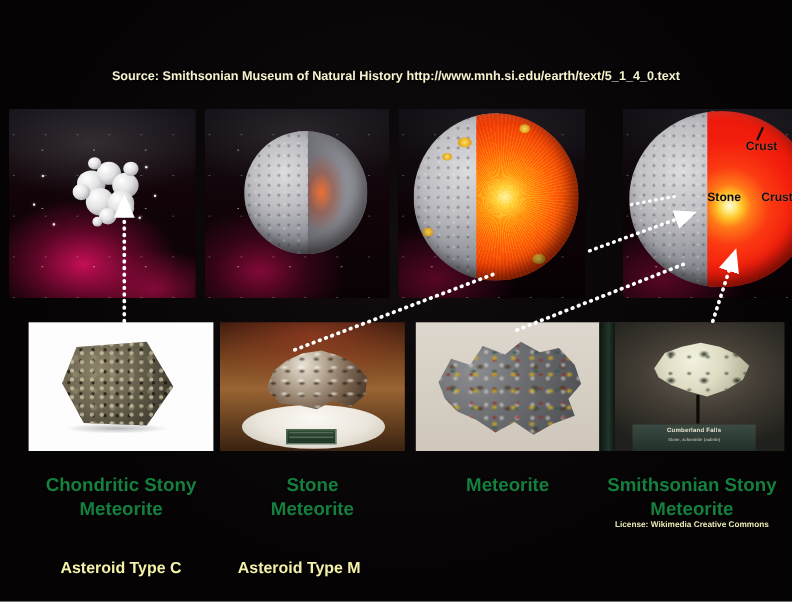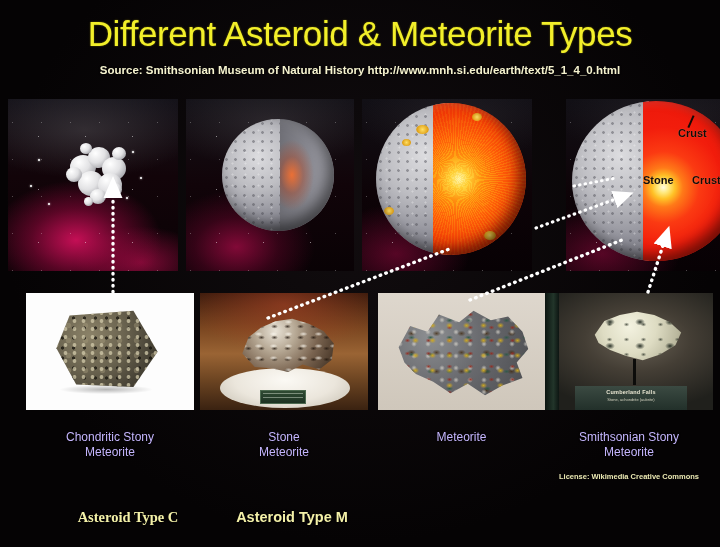--- a/index.html
+++ b/index.html
@@ -300,24 +300,24 @@
     font-size: 5.5px; font-weight: 700; color: #e9e6d2; letter-spacing: 0.2px;
   }
   .case-label .cl-sub {
     font-size: 4px; color: #cfcdbb; margin-top: 1.5px; line-height: 1.35;
   }
 
   
   .caption {
     position: absolute;
     text-align: center;
-    font-size: 12px;
-    font-weight: 400;
+    font-size: 17px;
+    font-weight: 700;
     line-height: 1.28;
-    color: #c4b5fd;
+    color: #15803d;
     text-shadow: 0 0 2px rgba(0,0,0,0.85);
     z-index: 5;
     white-space: nowrap;
   }
   .license {
     position: absolute;
     text-align: center;
     font-size: 7.5px;
     font-weight: 700;
     color: #eceab4;
@@ -340,22 +340,21 @@
     position: absolute; inset: 0;
     z-index: 6;
     pointer-events: none;
   }
 </style>
 </head>
 <body>
 
 <div id="slide">
 
-  <div id="title">Different Asteroid &amp; Meteorite Types</div>
-  <div id="source">Source:  Smithsonian Museum of Natural History http://www.mnh.si.edu/earth/text/5_1_4_0.html</div>
+  <div id="source">Source:  Smithsonian Museum of Natural History http://www.mnh.si.edu/earth/text/5_1_4_0.text</div>
 
   <div class="space-panel" id="panel1" style="left:8px; width:170px;">
     <div class="nebula"></div>
     <div class="starfield"></div>
     <div class="rubble">
       <div class="lump" style="left:10px; top:14px; width:26px; height:24px;"></div>
       <div class="lump" style="left:28px; top:6px;  width:22px; height:21px;"></div>
       <div class="lump" style="left:42px; top:16px; width:24px; height:23px;"></div>
       <div class="lump" style="left:18px; top:30px; width:26px; height:25px;"></div>
       <div class="lump" style="left:38px; top:32px; width:24px; height:24px;"></div>
@@ -477,16 +476,16 @@
   </div>
   <div class="caption" style="left:378px; top:430px; width:167px;">
     <div>Meteorite</div>
   </div>
   <div class="caption" style="left:545px; top:430px; width:168px;">
     <div>Smithsonian  Stony</div>
     <div>Meteorite</div>
   </div>
   <div class="license" style="left:545px; top:472px; width:168px;">License: Wikimedia Creative Commons</div>
 
-  <div class="astype" style="left:44px; top:509px; width:168px;font-family:Liberation Serif, serif;">Asteroid Type C</div>
-  <div class="astype" style="left:208px; top:509px; width:168px;">Asteroid Type M</div>
+  <div class="astype" style="left:26px; top:509px; width:168px;">Asteroid Type C</div>
+  <div class="astype" style="left:188px; top:509px; width:168px;">Asteroid Type M</div>
 
 </div>
 
 </body></html>

